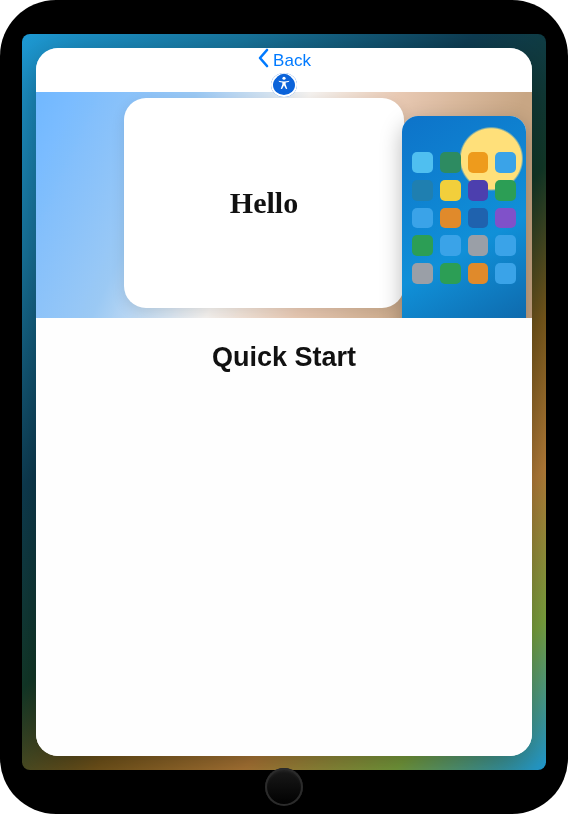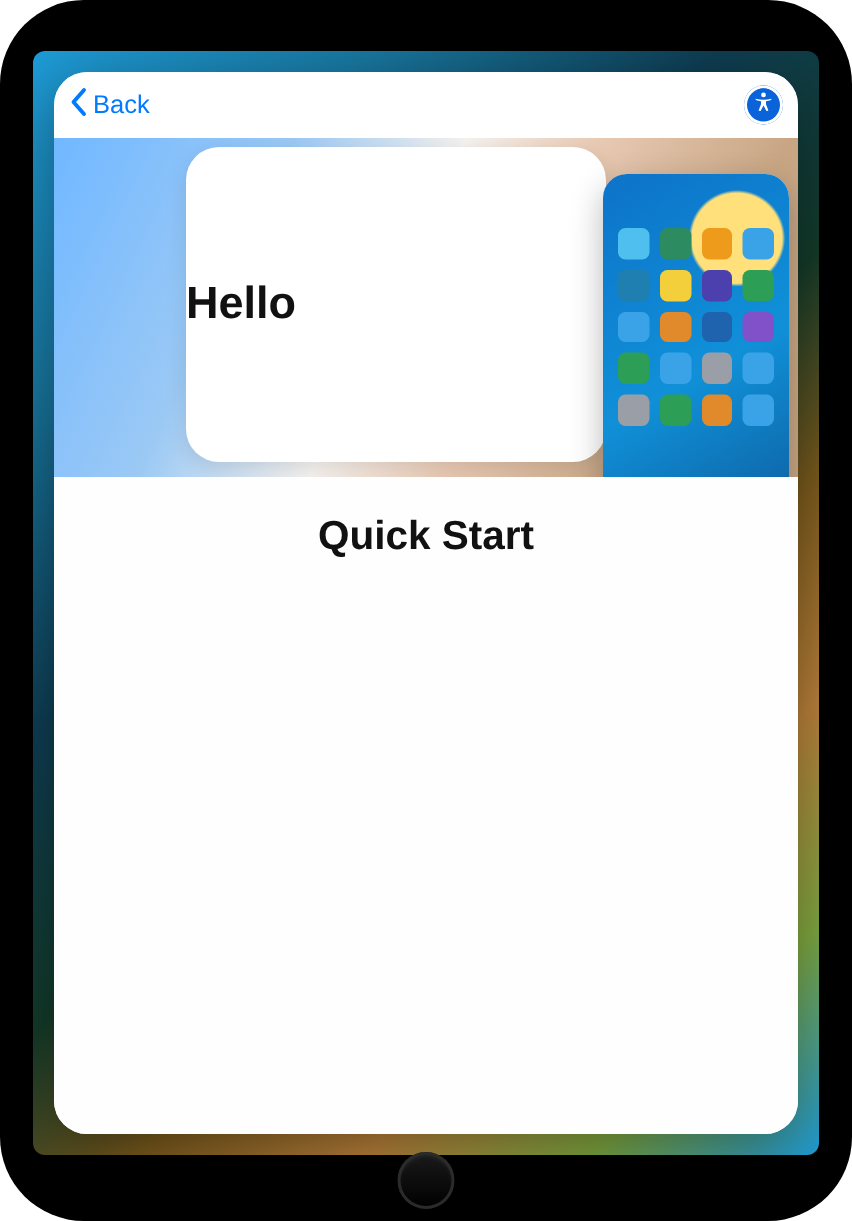--- a/index.html
+++ b/index.html
@@ -2,28 +2,28 @@
 <html><head>
 <meta charset="utf-8">
 <style>
   * { margin:0; padding:0; box-sizing:border-box; -webkit-font-smoothing:antialiased; }
   html,body { width:568px; height:814px; background:#fff; font-family:-apple-system,"Helvetica Neue",Arial,sans-serif; }
   .device-frame { width:568px; height:814px; background:#000; border-radius:56px; padding:34px 22px 44px 22px; position:relative; }
   .home-button { position:absolute; bottom:8px; left:50%; transform:translateX(-50%); width:38px; height:38px; border-radius:50%; background:linear-gradient(#1a1a1a,#000); box-shadow:inset 0 0 0 2px #2b2b2b, inset 0 2px 4px rgba(255,255,255,.1); }
   .screen { width:100%; height:100%; border-radius:8px; overflow:hidden; position:relative;
             background:linear-gradient(135deg,#1e9bd6 0%,#18769e 18%,#0e3d53 36%,#133a29 52%,#7a5a1c 64%,#b9803a 76%,#7ea740 88%,#1e9bd6 100%); }
   .setup-sheet { position:absolute; left:14px; right:14px; top:14px; bottom:14px; border-radius:22px; overflow:hidden; box-shadow:0 12px 40px rgba(0,0,0,.35); background:#fff; display:flex; flex-direction:column; }
-  .nav-bar { height:44px; display:flex; align-items:center; justify-content:space-between; padding:0 10px; background:rgba(255,255,255,.72); position:relative; z-index:6; }
+  .nav-bar { height:44px; display:flex; align-items:center; justify-content:space-between; padding:0 10px; background:rgba(255,255,255,.72); position:relative; z-index:6;flex-direction:column; }
   .back-button { display:flex; align-items:center; gap:2px; color:#007aff; font-size:17px; cursor:pointer; }
   .back-button svg { width:14px; height:20px; }
   .ax-button { width:26px; height:26px; border-radius:50%; background:#0b63da; display:flex; align-items:center; justify-content:center; cursor:pointer; box-shadow:0 0 0 2px #fff inset; }
   .ax-button svg { width:20px; height:20px; }
   .hero-area { position:relative; flex:0 0 226px; overflow:hidden; }
   .hero-bg { position:absolute; inset:-12px; border-radius:28px; background:linear-gradient(115deg,#6fb6ff 0%,#9dc9f2 28%,#f5f2ef 46%,#e7c9b4 60%,#c7a686 80%); filter:saturate(1.05); }
-  .hello-card { position:absolute; left:88px; top:6px; width:280px; height:210px; background:#fff; border-radius:22px; box-shadow:0 4px 14px rgba(0,0,0,.10); display:flex; align-items:center; justify-content:flex-start; }
+  .hello-card { position:absolute; left:88px; top:6px; width:280px; height:210px; background:#fff; border-radius:22px; box-shadow:0 4px 14px rgba(0,0,0,.10); display:flex; align-items:center; justify-content:center;font-family:Liberation Serif, serif; }
   .hello-card span { font-size:30px; font-weight:700; color:#111; }
   .phone-card { position:absolute; right:6px; top:24px; width:124px; height:238px; border-radius:16px; background:#fff; box-shadow:0 8px 22px rgba(0,0,0,.28); overflow:hidden; }
   .phone-wall { position:absolute; inset:0; background:radial-gradient(circle at 72% 18%, #ffe07a 0 14%, transparent 15%), linear-gradient(150deg,#0d73c9 0%,#1090d8 55%,#0e5d9e 100%); }
   .app-grid { position:absolute; left:10px; right:10px; top:36px; display:grid; grid-template-columns:repeat(4,1fr); gap:7px; }
   .app-grid div { aspect-ratio:1/1; border-radius:5px; }
   .content-panel { flex:1 1 auto; background:#fefefe; padding:24px 30px 16px 30px; display:flex; flex-direction:column; align-items:center; z-index:5; position:relative;gap:32px; }
   .title { font-size:27px; font-weight:700; color:#111; margin-bottom:10px; text-align:center; }
   .body1 { font-size:14.5px; line-height:1.35; color:#1b1b1b; text-align:center; max-width:420px; margin-bottom:14px; }
   .body2 { font-size:14.5px; line-height:1.35; color:#1b1b1b; text-align:center; max-width:440px; }
   .manual-button { color:#007aff; font-size:16.5px; font-weight:500; padding:16px 0 18px 0; cursor:pointer; margin-top:auto; text-align:center; }

